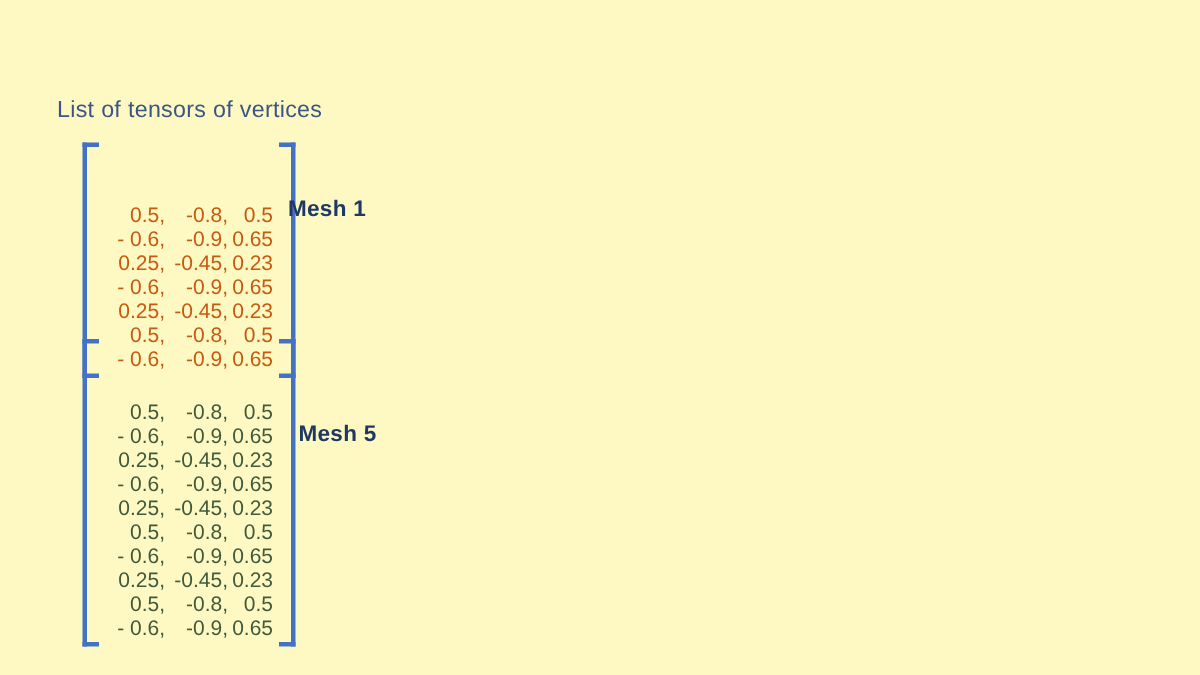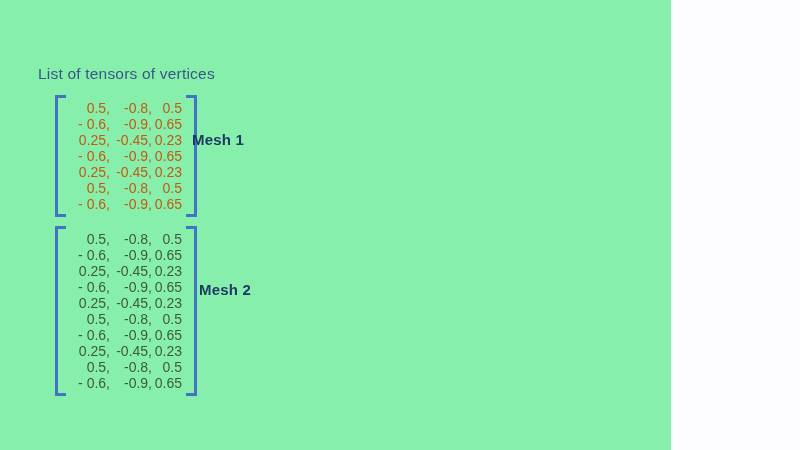--- a/index.html
+++ b/index.html
@@ -3,23 +3,23 @@
 <meta charset="utf-8">
 <style>
   * { margin: 0; padding: 0; box-sizing: border-box; }
   html, body { width: 800px; height: 450px; overflow: hidden; }
   body {
     font-family: "Liberation Sans", "DejaVu Sans", sans-serif;
     background: #fdfcfe;
   }
   .stage {
     position: relative;
-    width: 671px;
+    width: 800px;
     height: 450px;
-    background: #86efac;
+    background: #fef9c3;
   }
   .title {
     position: absolute;
     left: 38px;
     top: 65px;
     font-size: 15.5px;
     letter-spacing: 0.2px;
   }
   .matrix {
     position: absolute;
@@ -43,20 +43,21 @@
     border-top: 3px solid;
     border-bottom: 3px solid;
   }
   .grid {
     display: grid;
     grid-template-columns: 38px 42px 30px;
     align-content: center;
     padding: 5px 4px 5px 6px;
     font-size: 14px;
     line-height: 16px;
+    margin-top: 35px;
   }
   .cell {
     text-align: right;
     white-space: pre;
   }
   .mesh-label {
     position: absolute;
     font-size: 15px;
     font-weight: bold;
     letter-spacing: 0.2px;
@@ -129,15 +130,15 @@
         <span class="cell">0.23</span>
         <span class="cell">0.5,</span>
         <span class="cell">-0.8,</span>
         <span class="cell">0.5</span>
         <span class="cell">- 0.6,</span>
         <span class="cell">-0.9,</span>
         <span class="cell">0.65</span>
       </div>
     <div class="bracket right" style="color: rgb(68, 114, 196);"></div>
   </div>
-  <div class="mesh-label mesh-label-2" style="color: rgb(31, 56, 100);">Mesh 2</div>
+  <div class="mesh-label mesh-label-2" style="color: rgb(31, 56, 100);">Mesh 5</div>
 
 </div>
 
 </body></html>

